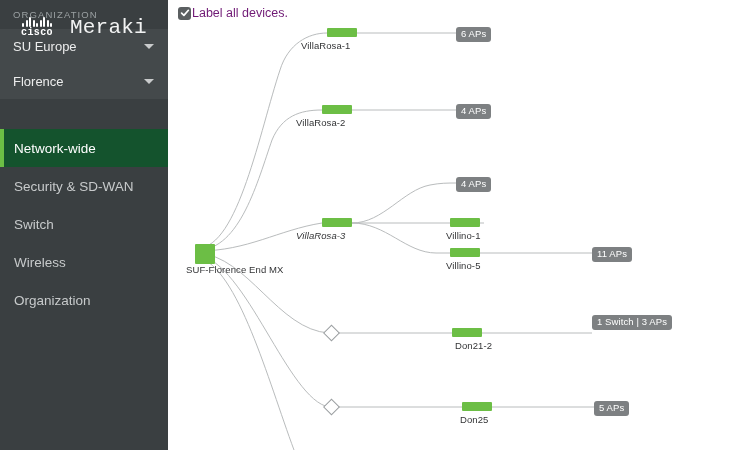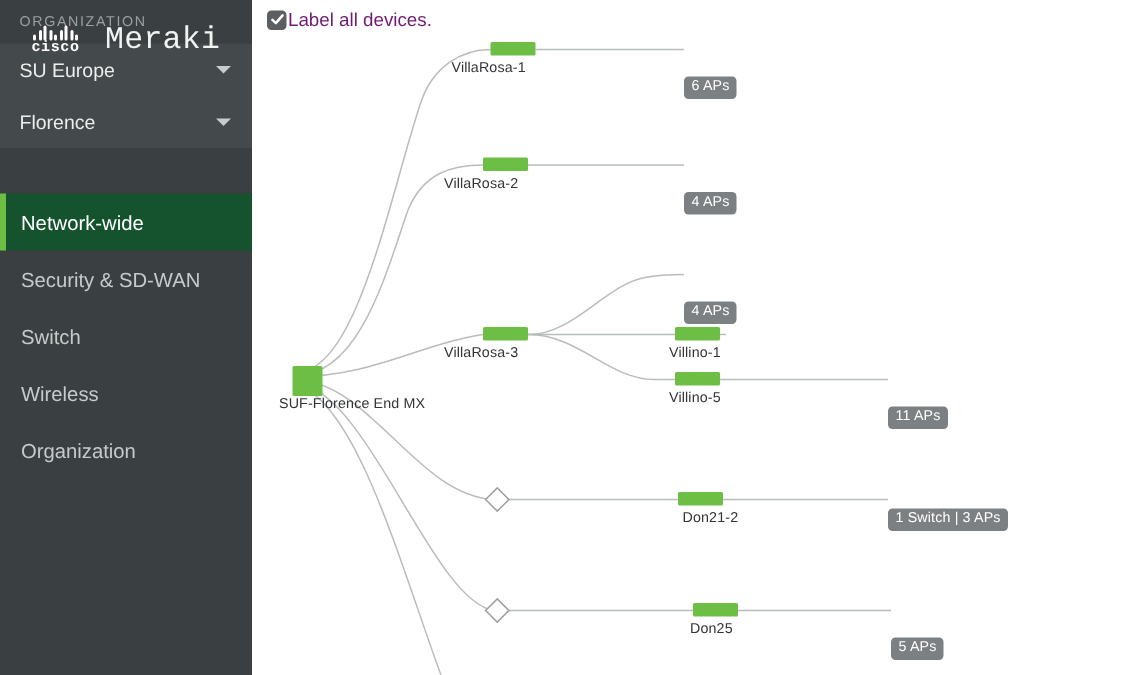--- a/index.html
+++ b/index.html
@@ -87,21 +87,20 @@
   .node.sq{width:20px;height:20px;}
   .node.rect{width:30px;height:9px;}
   .nlabel{
     position:absolute;font-size:9.5px;color:#333436;white-space:nowrap;
     letter-spacing:.1px;
   }
   .badge{
     position:absolute;background:#7d8082;color:#ffffff;border-radius:3px;
     font-size:9.5px;padding:2px 5px 3px 5px;white-space:nowrap;letter-spacing:.1px;
     line-height:10px;
-    margin-top:24px;
   }
 </style>
 </head>
 <body>
 
 <div id="app">
 
   <div id="sidebar">
 
     <div id="sidebar-logo">
@@ -210,21 +209,21 @@
     <div class="node sq" style="left:27px;top:244px;"></div>
     <div class="nlabel" style="left:18px;top:264px;">SUF-Florence End MX</div>
 
     <div class="node rect" style="left:159px;top:28px;"></div>
     <div class="nlabel" style="left:133px;top:40px;">VillaRosa-1</div>
 
     <div class="node rect" style="left:154px;top:105px;"></div>
     <div class="nlabel" style="left:128px;top:117px;">VillaRosa-2</div>
 
     <div class="node rect" style="left:154px;top:218px;"></div>
-    <div class="nlabel" style="left:128px;top:230px;">VillaRosa-3</div>
+    <div class="nlabel" style="left:128px;top:230px;font-style:italic;">VillaRosa-3</div>
 
     <div class="node rect" style="left:282px;top:218px;"></div>
     <div class="nlabel" style="left:278px;top:230px;">Villino-1</div>
 
     <div class="node rect" style="left:282px;top:248px;"></div>
     <div class="nlabel" style="left:278px;top:260px;">Villino-5</div>
 
     <div class="node rect" style="left:284px;top:328px;"></div>
     <div class="nlabel" style="left:287px;top:340px;">Don21-2</div>
 

